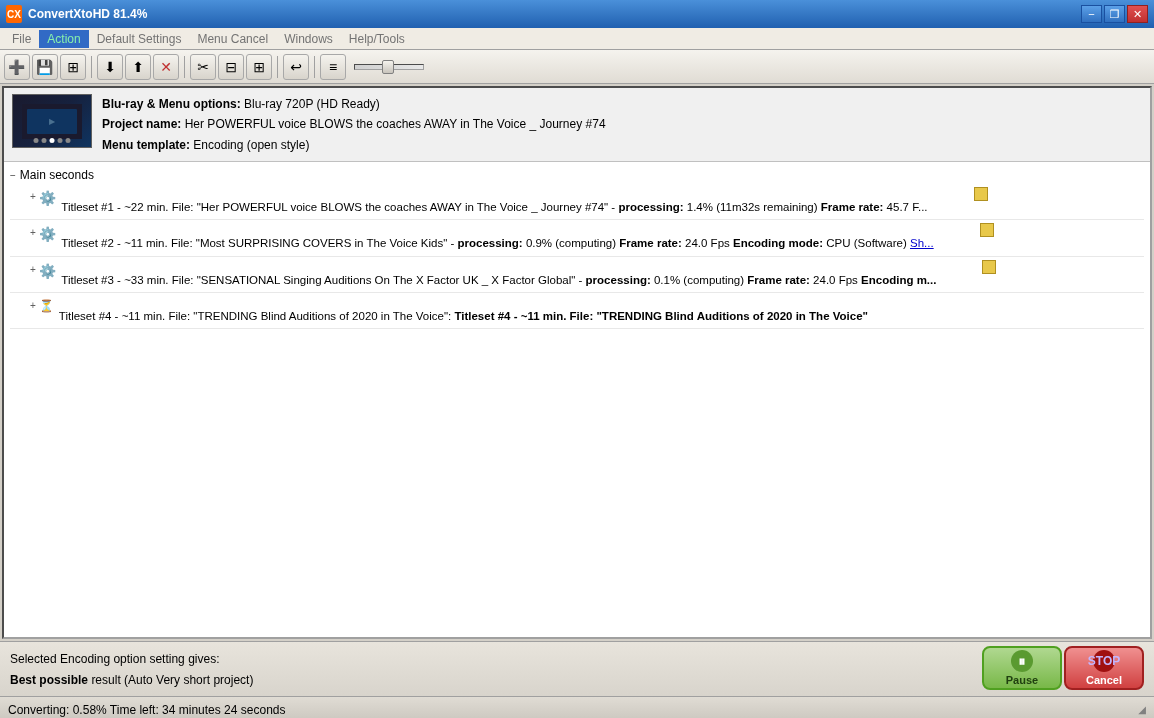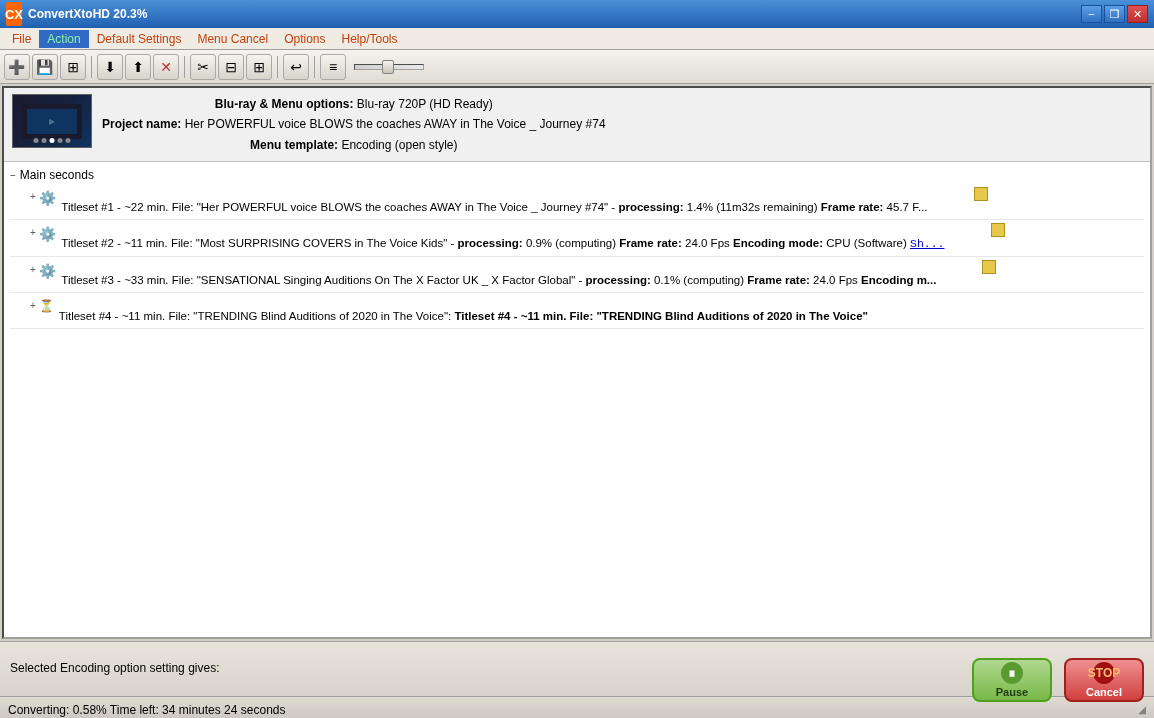--- a/index.html
+++ b/index.html
@@ -17,28 +17,28 @@
     #title-bar {
       height: 28px;
       background: linear-gradient(to bottom, #4a90d9 0%, #2060b0 100%);
       display: flex;
       align-items: center;
       padding: 0 6px;
       color: white;
     }
     #title-bar-icon {
       width: 16px;
-      height: 24px;
+      height: 18px;
       margin-right: 6px;
       background: #ff6600;
       border-radius: 2px;
       display: flex;
       align-items: center;
       justify-content: center;
-      font-size: 13px;
+      font-size: 10px;
       color: white;
       font-weight: bold;
     }
     #title-text {
       flex: 1;
       font-size: 12px;
       font-weight: bold;
     }
     #window-controls {
       display: flex;
@@ -64,21 +64,21 @@
       background: #f0ece4;
       display: flex;
       align-items: center;
       padding: 0 4px;
       border-bottom: 1px solid #a0a0a0;
     }
     .menu-item {
       padding: 2px 8px;
       cursor: pointer;
       font-size: 12px;
-      color: #c2410c;
+      color: #737373;
     }
     .menu-item.active { background: #316ac5; color: #86efac; }
 
     
     #toolbar {
       height: 34px;
       background: linear-gradient(to bottom, #f5f3ee, #e0dcd4);
       border-bottom: 1px solid #a0a0a0;
       display: flex;
       align-items: center;
@@ -170,21 +170,21 @@
       left: 50%;
       transform: translateX(-50%);
     }
     .thumb-dot {
       width: 5px;
       height: 5px;
       background: #888;
       border-radius: 50%;
     }
     .thumb-dot.active { background: #fff; }
-    #project-details { font-size: 12px; line-height: 1.7; text-align: center; }
+    #project-details { font-size: 12px; line-height: 1.7; }
     #project-details .label { font-weight: bold; }
 
     
     #tree-section {
       padding: 4px 6px;
     }
     .tree-header {
       display: flex;
       align-items: center;
       gap: 4px;
@@ -232,32 +232,31 @@
       border: 1px solid #b09020;
       display: inline-block;
     }
     .hourglass {
       font-size: 12px;
     }
     .link-text {
       color: #0000cc;
       text-decoration: underline;
       cursor: pointer;
-      font-family: Liberation Mono, monospace;
     }
 
     
     #bottom-panel {
       height: 55px;
       background: linear-gradient(to bottom, #e8e4dc, #d8d4cc);
       border-top: 1px solid #a0a0a0;
       display: flex;
-      align-items: flex-start;
-      padding: 16px 10px;
-      gap: 12px;
+      align-items: flex-end;
+      padding: 6px 10px;
+      gap: 2px;
     }
     #status-text {
       flex: 1;
       font-size: 12px;
       line-height: 1.7;
     }
     .pause-btn-container, .cancel-btn-container {
       display: flex;
       flex-direction: column;
       align-items: center;
@@ -290,21 +289,21 @@
     .btn-icon-circle {
       width: 22px;
       height: 22px;
       border-radius: 50%;
       display: flex;
       align-items: center;
       justify-content: center;
       font-size: 14px;
     }
     .pause-circle { background: #5a9a30; color: white; }
-    .cancel-circle { background: #a01010; color: #fdba74; }
+    .cancel-circle { background: #a01010; color: #c4b5fd; }
 
     
     #status-bar {
       height: 26px;
       background: linear-gradient(to bottom, #e0dcd4, #cac6be);
       border-top: 1px solid #a0a0a0;
       display: flex;
       align-items: center;
       padding: 0 8px;
       font-size: 12px;
@@ -315,34 +314,34 @@
       color: #808080;
     }
   </style>
 </head>
 <body>
 
 <div id="title-bar">
   <div id="title-bar-icon">
     <span>CX</span>
   </div>
-  <span id="title-text">ConvertXtoHD 20.3%</span>
+  <span id="title-text">ConvertXtoHD 81.4%</span>
   <div id="window-controls">
     <button class="win-btn">−</button>
     <button class="win-btn">❐</button>
     <button class="win-btn" id="close-btn">✕</button>
   </div>
 </div>
 
 <div id="menu-bar">
   <div class="menu-item">File</div>
   <div class="menu-item active">Action</div>
   <div class="menu-item">Default Settings</div>
   <div class="menu-item">Menu Cancel</div>
-  <div class="menu-item">Options</div>
+  <div class="menu-item">Windows</div>
   <div class="menu-item">Help/Tools</div>
 </div>
 
 <div id="toolbar">
   <button class="tb-btn">➕</button>
   <button class="tb-btn">💾</button>
   <button class="tb-btn">⊞</button>
   <div class="tb-separator"></div>
   <button class="tb-btn">⬇</button>
   <button class="tb-btn">⬆</button>
@@ -453,20 +452,24 @@
     </div>
 
   </div>
 </div>
 
 <div id="bottom-panel">
   <div id="status-text">
     <div>
       <span>Selected Encoding option setting gives:</span>
     </div>
+    <div>
+      <span class="bold" style="font-weight:bold;">Best possible</span>
+      <span> result (Auto Very short project)</span>
+    </div>
   </div>
 
   <div class="pause-btn-container">
     <button class="action-btn pause-btn">
       <div class="btn-icon-circle pause-circle">⏸</div>
       <span>Pause</span>
     </button>
   </div>
 
   <div class="cancel-btn-container">

